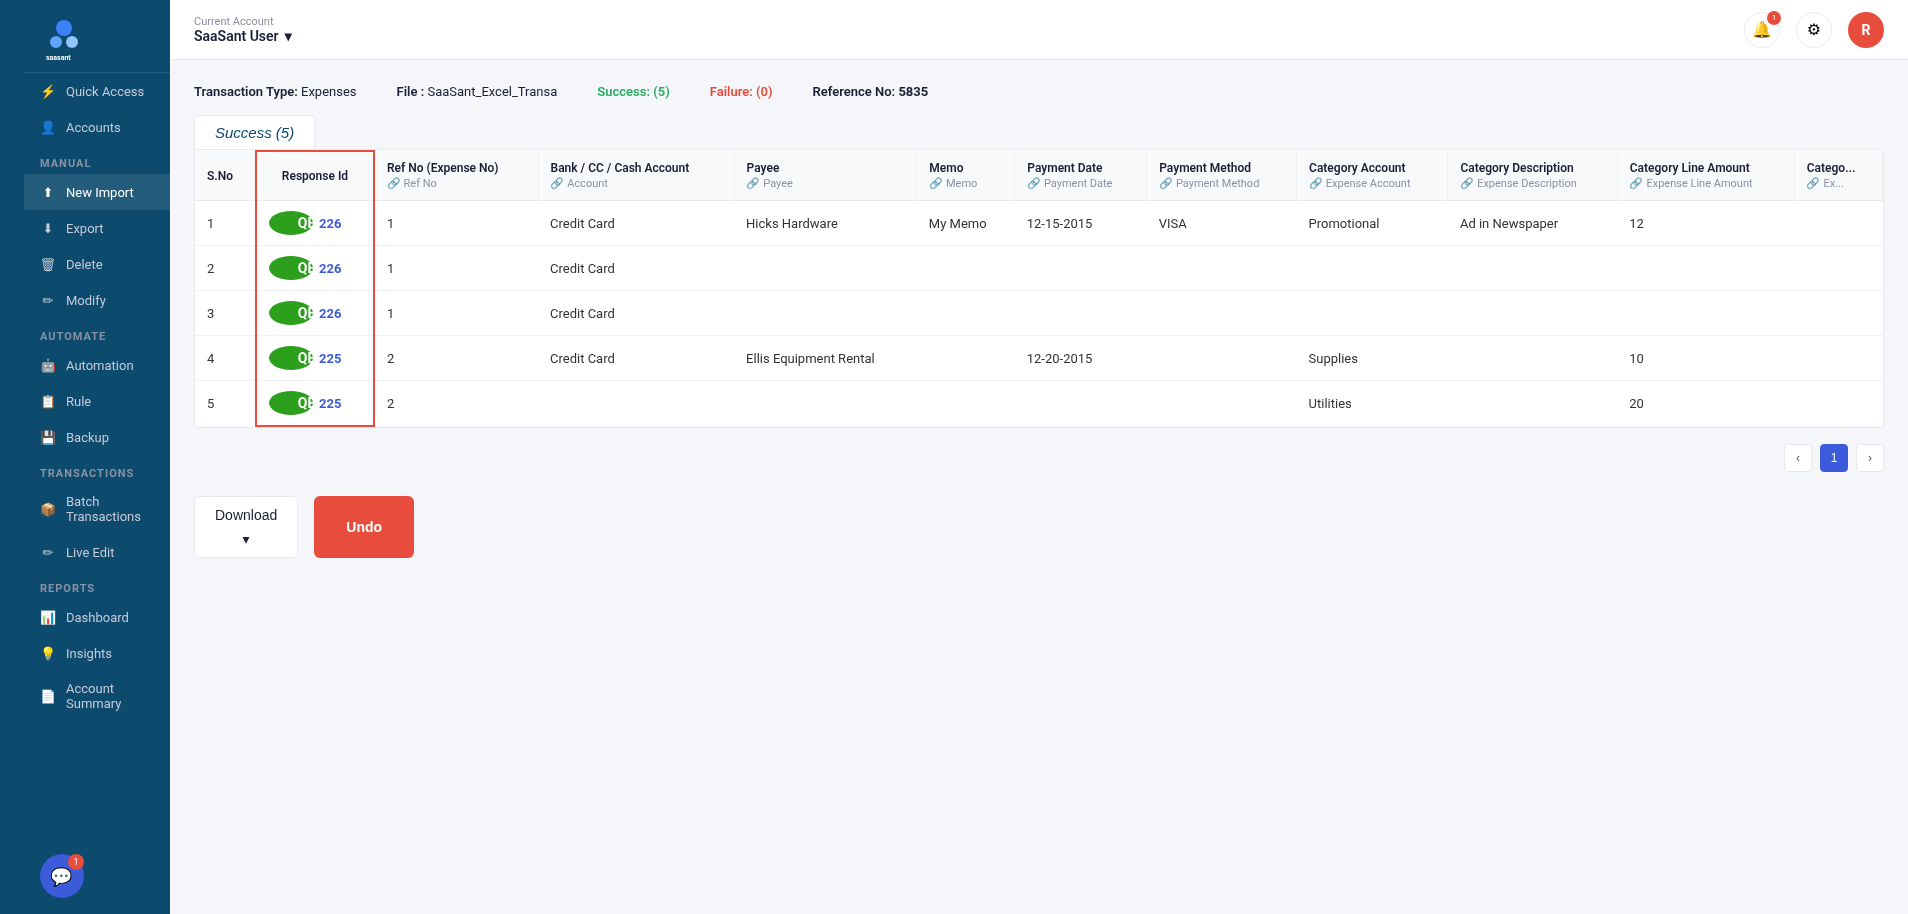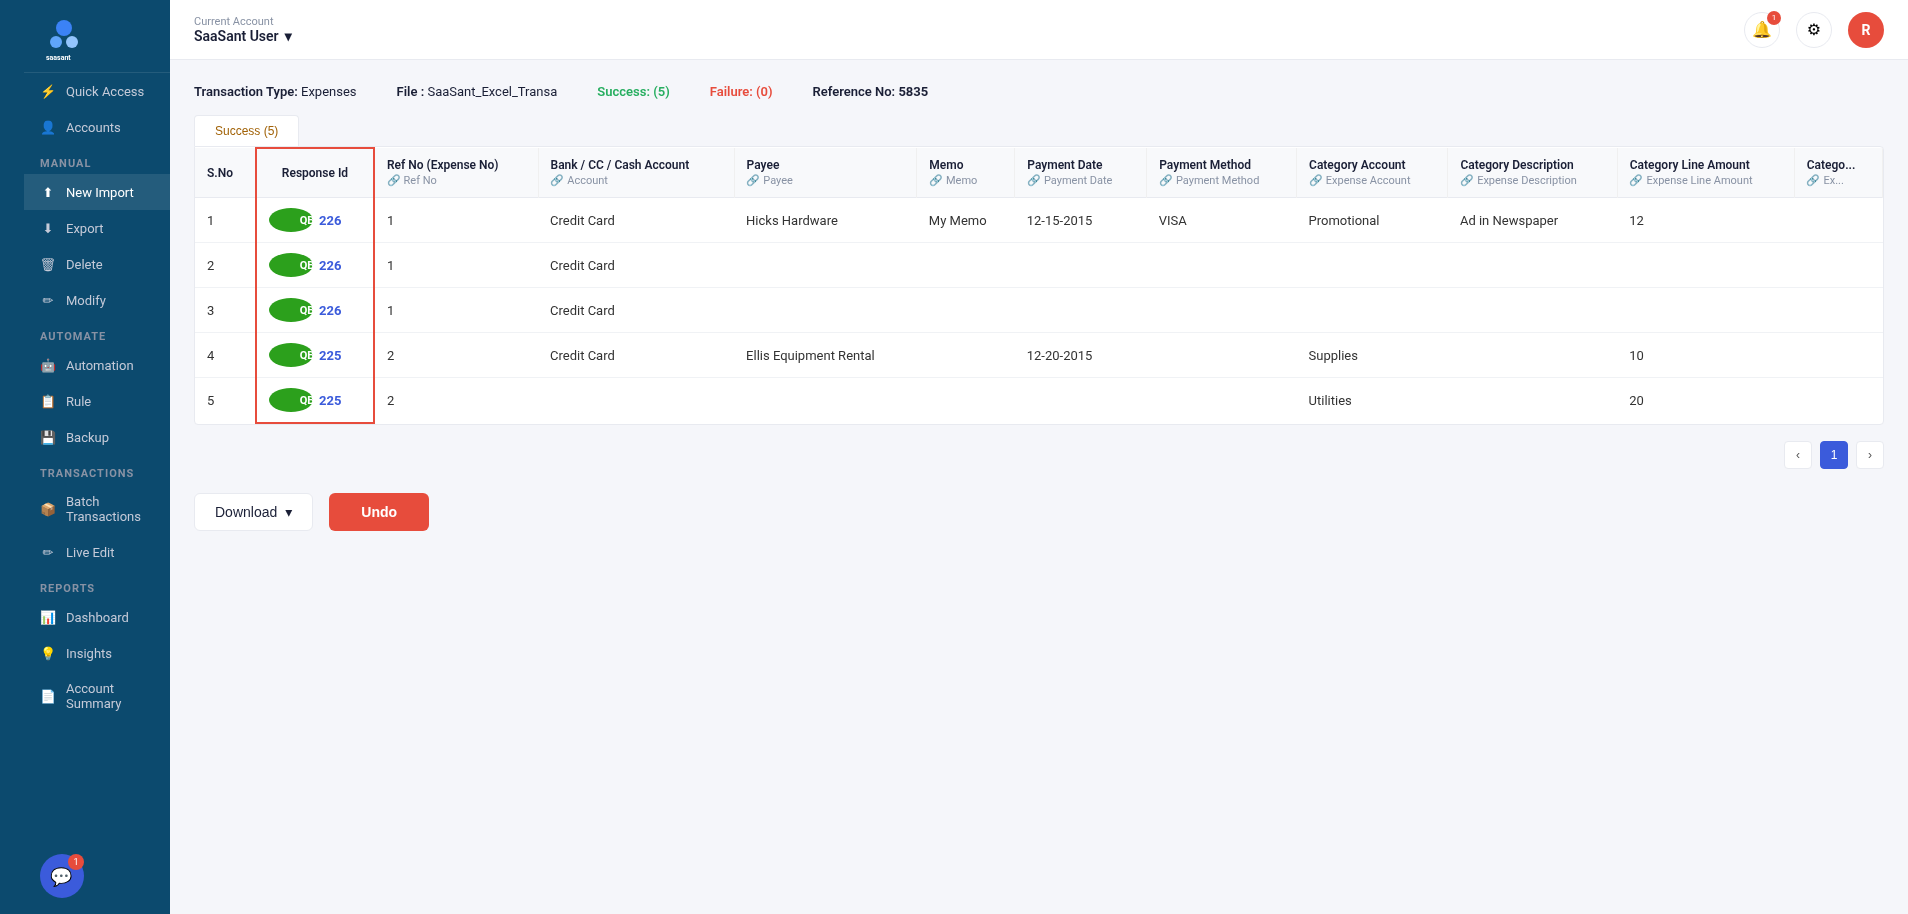--- a/index.html
+++ b/index.html
@@ -189,25 +189,26 @@
 
     
     .tab-bar {
       margin-bottom: 0;
     }
     .tab-btn {
       padding: 8px 20px;
       border: 1px solid #e8eaf0;
       border-bottom: none;
       background: #fff;
-      font-size: 12px;
+      font-size: 15px;
       cursor: pointer;
       border-radius: 4px 4px 0 0;
-      color: #a16207;
+      color: #0c4a6e;
       font-weight: 500;
+      font-style: italic;
     }
 
     
     .table-container {
       background: #fff;
       border: 1px solid #e8eaf0;
       border-radius: 0 4px 4px 4px;
       overflow-x: auto;
       margin-bottom: 16px;
     }
@@ -248,21 +249,21 @@
     tr:last-child td { border-bottom: none; }
     .qb-icon {
       width: 44px;
       height: 24px;
       background: #2ca01c;
       border-radius: 50%;
       display: inline-flex;
       align-items: center;
       justify-content: center;
       color: #fff;
-      font-size: 11px;
+      font-size: 14px;
       font-weight: 700;
       flex-shrink: 0;
       padding-left: 32px;
     }
     .response-cell {
       display: flex;
       align-items: center;
       gap: 6px;
     }
     .response-link {
@@ -319,20 +320,21 @@
       border: 1px solid #e8eaf0;
       border-radius: 6px;
       padding: 10px 20px;
       font-size: 14px;
       cursor: pointer;
       display: flex;
       align-items: center;
       gap: 8px;
       color: #1a1f36;
       font-weight: 500;
+      flex-direction: column;
     }
     .btn-undo {
       background: #e74c3c;
       color: #fff;
       border: none;
       border-radius: 6px;
       padding: 10px 32px;
       font-size: 14px;
       font-weight: 600;
       cursor: pointer;

